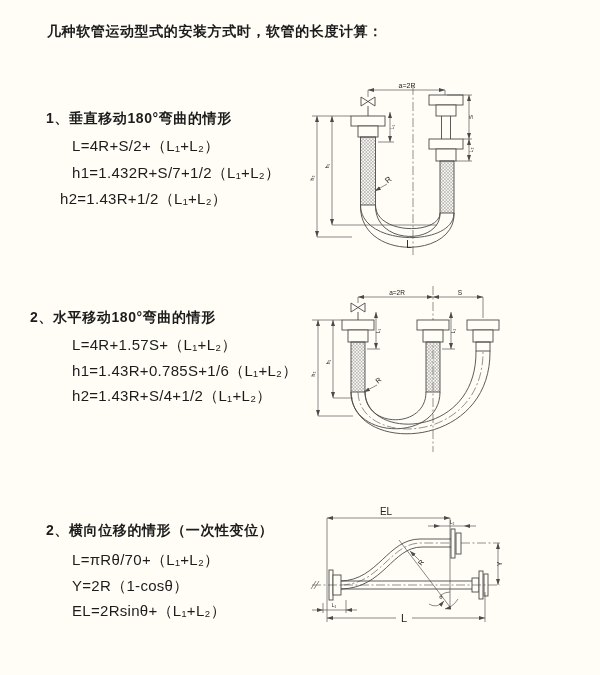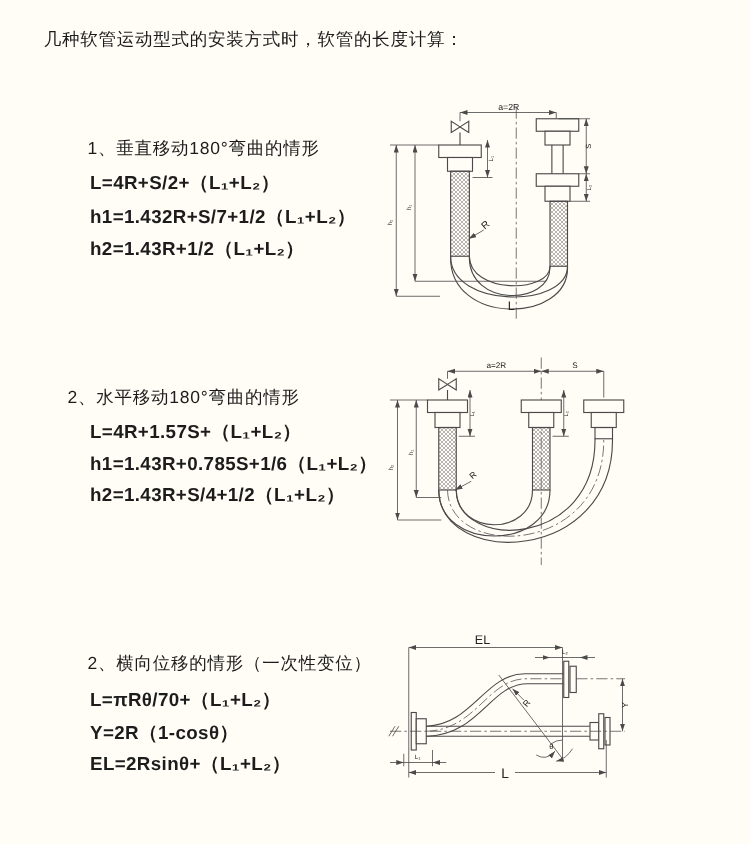--- a/index.html
+++ b/index.html
@@ -2,40 +2,40 @@
 <html><head>
 <meta charset="utf-8">
 <style>
   html,body{margin:0;padding:0;}
   body{
     width:600px;height:675px;position:relative;overflow:hidden;
     background:#fffdf6;color:#1c1c1c;
     font-family:"Liberation Sans","DejaVu Sans",sans-serif;
   }
   .abs{position:absolute;}
-  .page-title{left:35px;top:23px;font-size:14px;font-weight:normal;letter-spacing:.6px;}
-  .sec-heading{font-size:14px;font-weight:normal;letter-spacing:.6px;margin-left:24px;}
-  .formula{font-size:15px;font-weight:bold;letter-spacing:.3px;}
+  .page-title{left:47px;top:23px;font-size:14px;font-weight:bold;letter-spacing:.6px;}
+  .sec-heading{font-size:14px;font-weight:bold;letter-spacing:.6px;}
+  .formula{font-size:15px;font-weight:normal;letter-spacing:.3px;}
   svg{position:absolute;overflow:visible;}
   svg .ln{stroke:#4a4a4a;stroke-width:0.9;fill:none;}
   svg .thin{stroke:#4a4a4a;stroke-width:0.65;fill:none;}
   svg .cl{stroke:#4a4a4a;stroke-width:0.6;fill:none;stroke-dasharray:9 2.5 2 2.5;}
   svg .hose{stroke:#4a4a4a;stroke-width:0.9;fill:none;}
   svg .fit{fill:#fffdf6;stroke:#4a4a4a;stroke-width:0.9;}
   svg text{fill:#222;font-family:"Liberation Sans","DejaVu Sans",sans-serif;}
 </style>
 </head>
 <body>
 
 <div class="abs page-title">几种软管运动型式的安装方式时，软管的长度计算：</div>
 
 <div class="abs sec-heading" style="left:46px;top:110px">1、垂直移动180°弯曲的情形</div>
 <div class="abs formula" style="left:72px;top:137px">L=4R+S/2+（L₁+L₂）</div>
 <div class="abs formula" style="left:72px;top:164px">h1=1.432R+S/7+1/2（L₁+L₂）</div>
-<div class="abs formula" style="left:72px;top:190px">h2=1.43R+1/2（L₁+L₂）</div>
+<div class="abs formula" style="left:60px;top:190px">h2=1.43R+1/2（L₁+L₂）</div>
 
 <div class="abs sec-heading" style="left:30px;top:309px">2、水平移动180°弯曲的情形</div>
 <div class="abs formula" style="left:72px;top:336px">L=4R+1.57S+（L₁+L₂）</div>
 <div class="abs formula" style="left:72px;top:362px">h1=1.43R+0.785S+1/6（L₁+L₂）</div>
 <div class="abs formula" style="left:72px;top:387px">h2=1.43R+S/4+1/2（L₁+L₂）</div>
 
 <div class="abs sec-heading" style="left:46px;top:522px">2、横向位移的情形（一次性变位）</div>
 <div class="abs formula" style="left:72px;top:551px">L=πRθ/70+（L₁+L₂）</div>
 <div class="abs formula" style="left:72px;top:577px">Y=2R（1-cosθ）</div>
 <div class="abs formula" style="left:72px;top:602px">EL=2Rsinθ+（L₁+L₂）</div>

